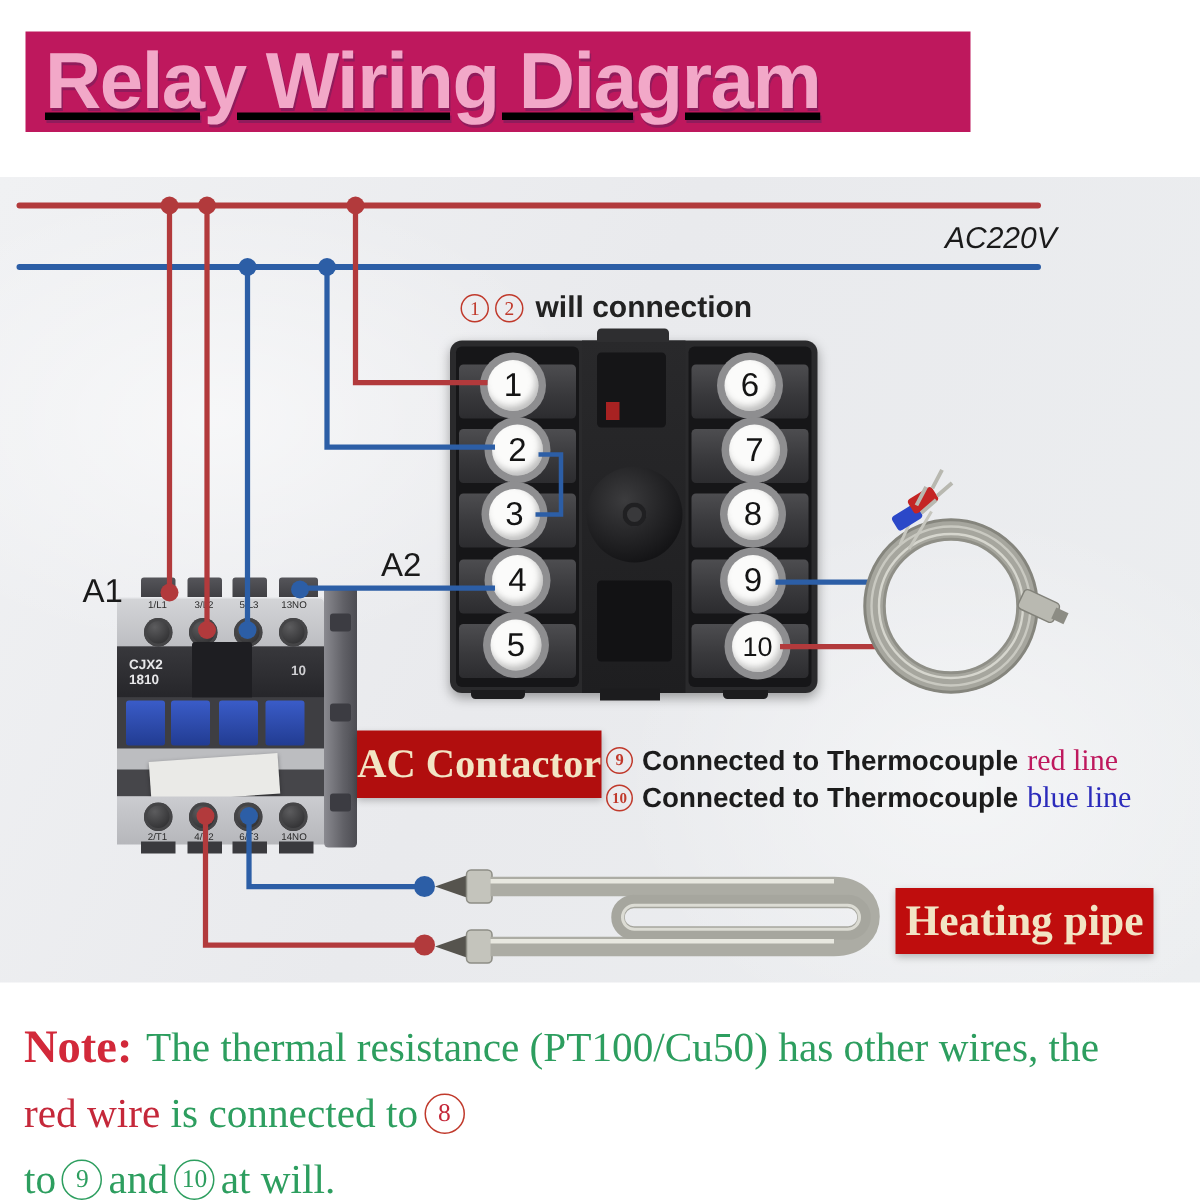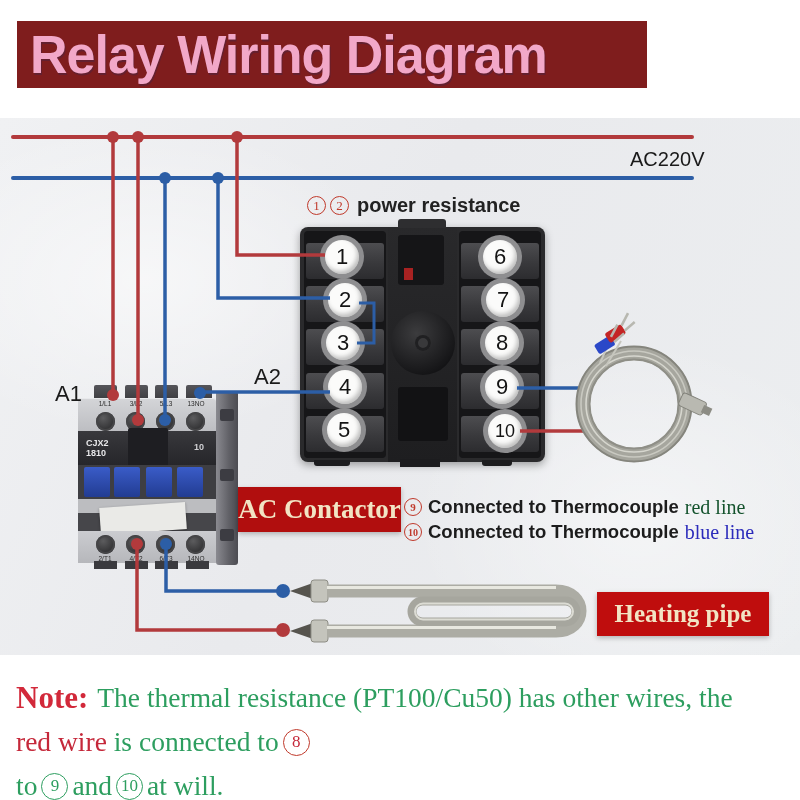--- a/index.html
+++ b/index.html
@@ -7,29 +7,29 @@
        font-family:"Liberation Sans",sans-serif;}
 
   
   .stage{position:absolute;left:0;top:118px;width:800px;height:537px;z-index:1;
     background:
       radial-gradient(420px 260px at 18% 30%, rgba(255,255,255,.55), rgba(255,255,255,0) 60%),
       radial-gradient(380px 300px at 80% 75%, rgba(255,255,255,.45), rgba(255,255,255,0) 60%),
       linear-gradient(115deg,#f0f1f3 0%,#e9eaed 45%,#eceef0 100%);}
 
   
-  .banner{position:absolute;left:17px;top:21px;width:630px;height:67px;background:#7f1d1d;
-    z-index:7;display:flex;align-items:center;}
+  .banner{position:absolute;left:17px;top:21px;width:630px;height:67px;background:#be185d;
+    z-index:7;display:flex;align-items:center;text-decoration:underline;}
   .banner .t{font-size:53px;font-weight:bold;color:#f2a8c8;letter-spacing:-1px;
     transform:scaleX(.98);transform-origin:left center;margin-left:13px;white-space:nowrap;
     text-shadow:1px 2px 0 rgba(40,40,90,.30);}
 
   
   .lbl{position:absolute;color:#1a1a1a;z-index:7;white-space:nowrap;}
-  .ac220{left:630px;top:148px;font-size:20px;font-weight:500;}
+  .ac220{left:630px;top:148px;font-size:20px;font-weight:500;font-style:italic;}
   .a1{left:55px;top:381px;font-size:22px;}
   .a2{left:254px;top:364px;font-size:22px;}
 
   .circ{display:inline-flex;align-items:center;justify-content:center;border-radius:50%;
     box-sizing:border-box;font-family:"Liberation Serif",serif;}
   .circ.red{border:1.5px solid #c0392b;color:#c0392b;}
   .circ.green{border:1.6px solid #2d9e5f;color:#2d9e5f;}
 
   .powernote{left:307px;top:194px;display:flex;align-items:center;gap:4px;}
   .powernote .circ{width:19px;height:19px;font-size:13px;}
@@ -83,30 +83,30 @@
   .blab{position:absolute;bottom:1px;width:30px;text-align:center;font-size:6.5px;color:#2a2a2a;}
   .bcap{position:absolute;top:176px;width:23px;height:8px;background:#3a3a3e;}
   .rail{position:absolute;left:138px;top:6px;width:22px;height:174px;border-radius:3px;
     background:linear-gradient(90deg,#8a8a90,#606066 60%,#4c4c52);}
   .notch{position:absolute;left:4px;width:14px;height:12px;background:#3c3c42;border-radius:2px;}
 
   
   .redlabel{position:absolute;z-index:7;display:flex;align-items:center;justify-content:center;
     font-family:"Liberation Serif",serif;font-weight:bold;color:#f2e4c4;box-shadow:0 2px 5px rgba(0,0,0,.25);}
   .accont{left:238px;top:487px;width:163px;height:45px;background:#b10e0e;font-size:27px;}
-  .heatp{left:597px;top:592px;width:172px;height:44px;background:#bf0d0d;font-size:25px;text-align:right;}
+  .heatp{left:597px;top:592px;width:172px;height:44px;background:#bf0d0d;font-size:29px;text-align:right;}
 
   
   .tcnotes{position:absolute;left:404px;top:495px;z-index:7;}
   .tcrow{display:flex;align-items:center;height:24px;margin-bottom:1px;}
   .tcrow .circ{width:18px;height:18px;font-size:11px;font-weight:bold;flex:0 0 auto;}
   .tcrow .circ.n10{font-size:10px;}
   .tcrow .blacktxt{font-size:18.5px;font-weight:bold;color:#1c1c1c;margin-left:6px;white-space:nowrap;}
   .tcrow .wiretxt{font-family:"Liberation Serif",serif;font-size:20px;margin-left:6px;white-space:nowrap;}
-  .tcrow .wiretxt.red{color:#14532d;} .tcrow .wiretxt.blue{color:#2b2bbb;}
+  .tcrow .wiretxt.red{color:#be185d;} .tcrow .wiretxt.blue{color:#2b2bbb;}
 
   
   .note{position:absolute;left:16px;top:676px;width:778px;z-index:7;
     font-family:"Liberation Serif",serif;font-size:27.5px;color:#2d9e5f;}
   .note .line{white-space:pre;height:44px;display:flex;align-items:center;}
   .note .nlabel{color:#d2293a;font-weight:bold;font-size:31px;margin-right:9px;}
   .note .red{color:#c5283a;}
   .note .circ{width:27px;height:27px;font-size:17px;margin:0 4px;flex:0 0 auto;}
 
   svg.layer{position:absolute;left:0;top:0;z-index:6;pointer-events:none;}
@@ -195,21 +195,21 @@
     </g>
   </svg>
 
   <div class="lbl ac220">AC220V</div>
   <div class="lbl a1">A1</div>
   <div class="lbl a2">A2</div>
 
   <div class="lbl powernote">
     <span class="circ red">1</span>
     <span class="circ red">2</span>
-    <span class="txt">power resistance</span>
+    <span class="txt">will connection</span>
   </div>
 
   <div class="relay">
     <div class="col l">
       <div class="cell" style="top:12px"></div>
       <div class="cell" style="top:55px"></div>
       <div class="cell" style="top:98px"></div>
       <div class="cell" style="top:142px"></div>
       <div class="cell" style="top:185px"></div>
     </div>

